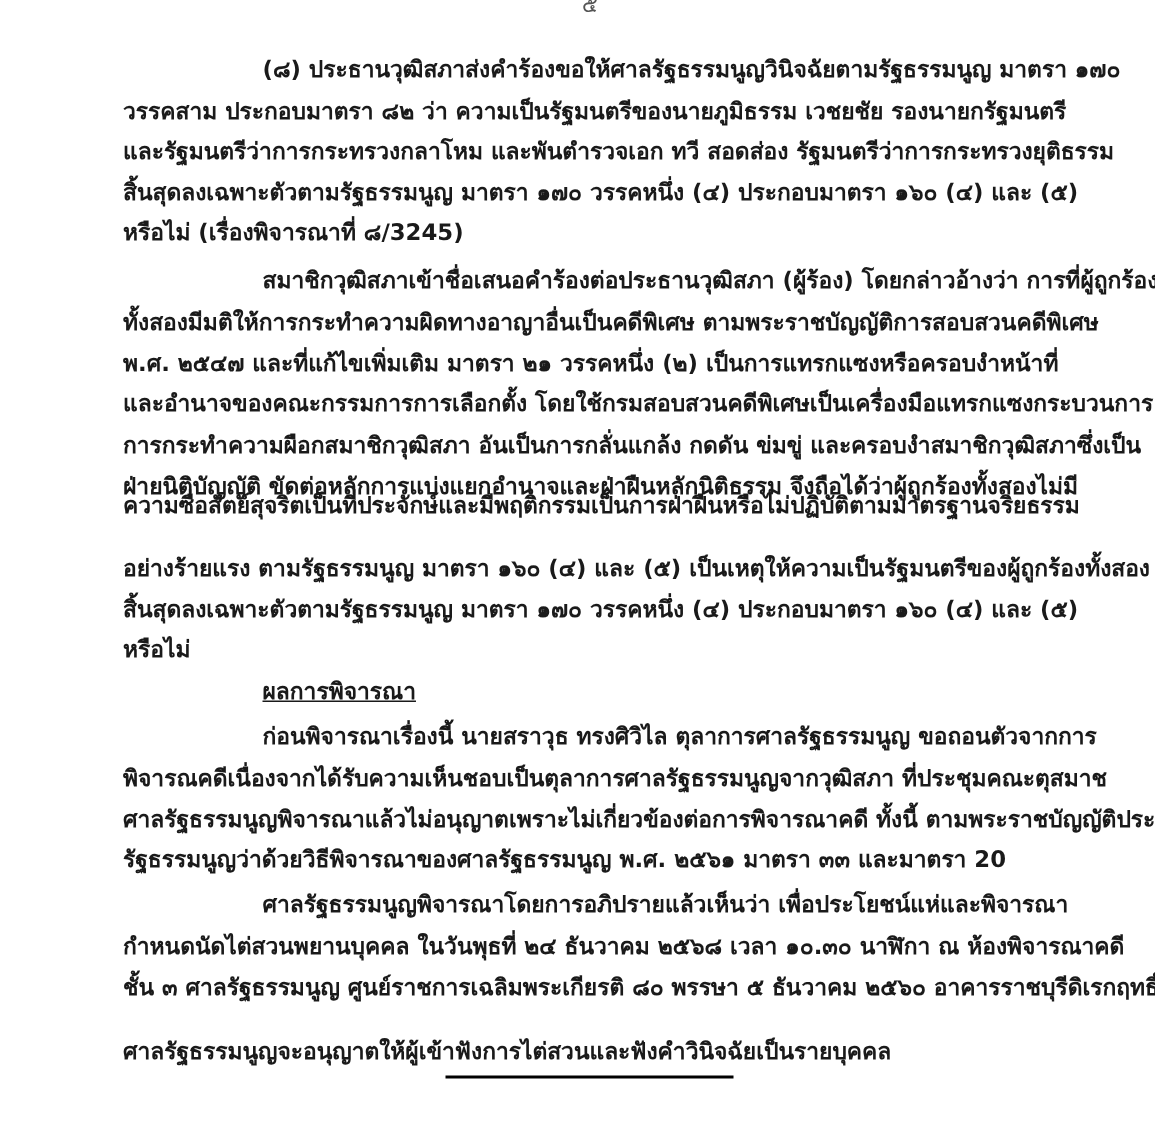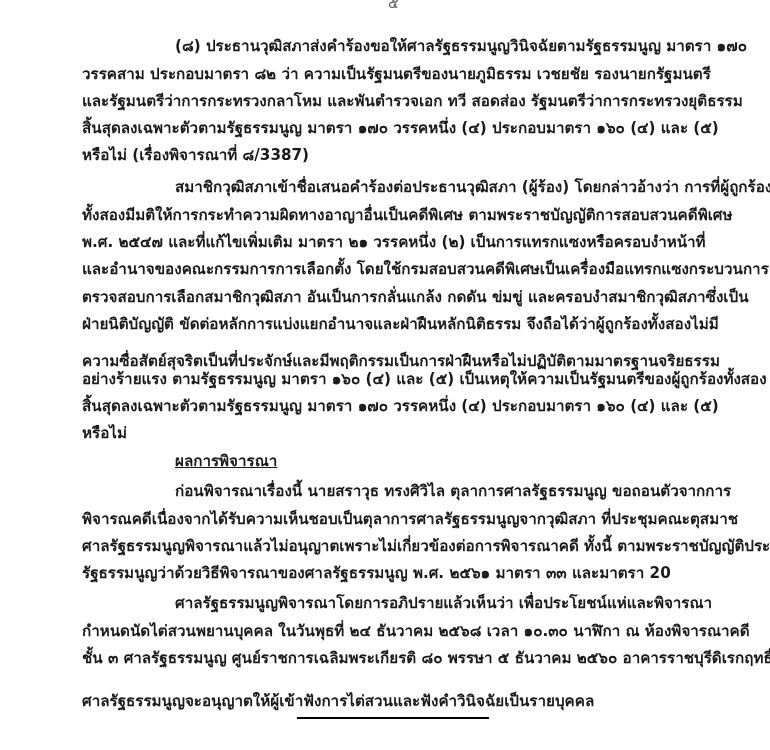--- a/index.html
+++ b/index.html
@@ -19,31 +19,31 @@
 <body>
 
 <div>
   <div class="page-num">๕</div>
 
   <div>
     <div class="line bold indent" style="top:33px">(๘) ประธานวุฒิสภาส่งคำร้องขอให้ศาลรัฐธรรมนูญวินิจฉัยตามรัฐธรรมนูญ มาตรา ๑๗๐</div>
     <div class="line bold" style="top:61px">วรรคสาม ประกอบมาตรา ๘๒ ว่า ความเป็นรัฐมนตรีของนายภูมิธรรม เวชยชัย รองนายกรัฐมนตรี</div>
     <div class="line bold" style="top:88px">และรัฐมนตรีว่าการกระทรวงกลาโหม และพันตำรวจเอก ทวี สอดส่อง รัฐมนตรีว่าการกระทรวงยุติธรรม</div>
     <div class="line bold" style="top:115px">สิ้นสุดลงเฉพาะตัวตามรัฐธรรมนูญ มาตรา ๑๗๐ วรรคหนึ่ง (๔) ประกอบมาตรา ๑๖๐ (๔) และ (๕)</div>
-    <div class="line bold last" style="top:142px">หรือไม่ (เรื่องพิจารณาที่ ๘/3387)</div>
+    <div class="line bold last" style="top:142px">หรือไม่ (เรื่องพิจารณาที่ ๘/3245)</div>
   </div>
 
   <div>
     <div class="line indent" style="top:174px">สมาชิกวุฒิสภาเข้าชื่อเสนอคำร้องต่อประธานวุฒิสภา (ผู้ร้อง) โดยกล่าวอ้างว่า การที่ผู้ถูกร้อง</div>
     <div class="line" style="top:202px">ทั้งสองมีมติให้การกระทำความผิดทางอาญาอื่นเป็นคดีพิเศษ ตามพระราชบัญญัติการสอบสวนคดีพิเศษ</div>
     <div class="line" style="top:229px">พ.ศ. ๒๕๔๗ และที่แก้ไขเพิ่มเติม มาตรา ๒๑ วรรคหนึ่ง (๒) เป็นการแทรกแซงหรือครอบงำหน้าที่</div>
     <div class="line" style="top:256px">และอำนาจของคณะกรรมการการเลือกตั้ง โดยใช้กรมสอบสวนคดีพิเศษเป็นเครื่องมือแทรกแซงกระบวนการ</div>
-    <div class="line" style="top:284px">ตรวจสอบการเลือกสมาชิกวุฒิสภา อันเป็นการกลั่นแกล้ง กดดัน ข่มขู่ และครอบงำสมาชิกวุฒิสภาซึ่งเป็น</div>
+    <div class="line" style="top:284px">การกระทำความผือกสมาชิกวุฒิสภา อันเป็นการกลั่นแกล้ง กดดัน ข่มขู่ และครอบงำสมาชิกวุฒิสภาซึ่งเป็น</div>
     <div class="line" style="top:311px">ฝ่ายนิติบัญญัติ ขัดต่อหลักการแบ่งแยกอำนาจและฝ่าฝืนหลักนิติธรรม จึงถือได้ว่าผู้ถูกร้องทั้งสองไม่มี</div>
-    <div class="line" style="top:348px">ความซื่อสัตย์สุจริตเป็นที่ประจักษ์และมีพฤติกรรมเป็นการฝ่าฝืนหรือไม่ปฏิบัติตามมาตรฐานจริยธรรม</div>
+    <div class="line" style="top:324px">ความซื่อสัตย์สุจริตเป็นที่ประจักษ์และมีพฤติกรรมเป็นการฝ่าฝืนหรือไม่ปฏิบัติตามมาตรฐานจริยธรรม</div>
     <div class="line" style="top:366px">อย่างร้ายแรง ตามรัฐธรรมนูญ มาตรา ๑๖๐ (๔) และ (๕) เป็นเหตุให้ความเป็นรัฐมนตรีของผู้ถูกร้องทั้งสอง</div>
     <div class="line" style="top:393px">สิ้นสุดลงเฉพาะตัวตามรัฐธรรมนูญ มาตรา ๑๗๐ วรรคหนึ่ง (๔) ประกอบมาตรา ๑๖๐ (๔) และ (๕)</div>
     <div class="line last" style="top:420px">หรือไม่</div>
   </div>
 
   <div class="heading" style="top:448px">ผลการพิจารณา</div>
 
   <div>
     <div class="line indent" style="top:478px">ก่อนพิจารณาเรื่องนี้ นายสราวุธ ทรงศิวิไล ตุลาการศาลรัฐธรรมนูญ ขอถอนตัวจากการ</div>
     <div class="line" style="top:506px">พิจารณคดีเนื่องจากได้รับความเห็นชอบเป็นตุลาการศาลรัฐธรรมนูญจากวุฒิสภา ที่ประชุมคณะตุสมาช</div>

